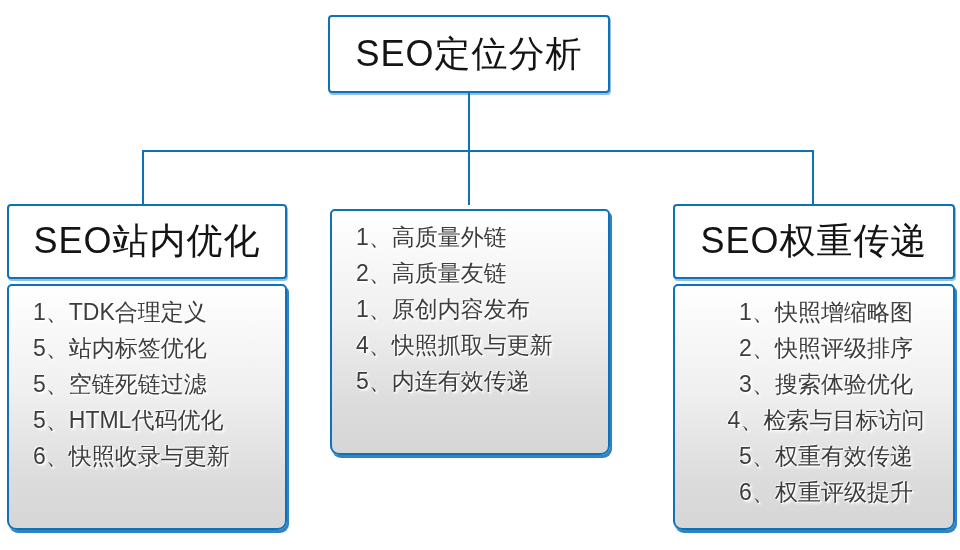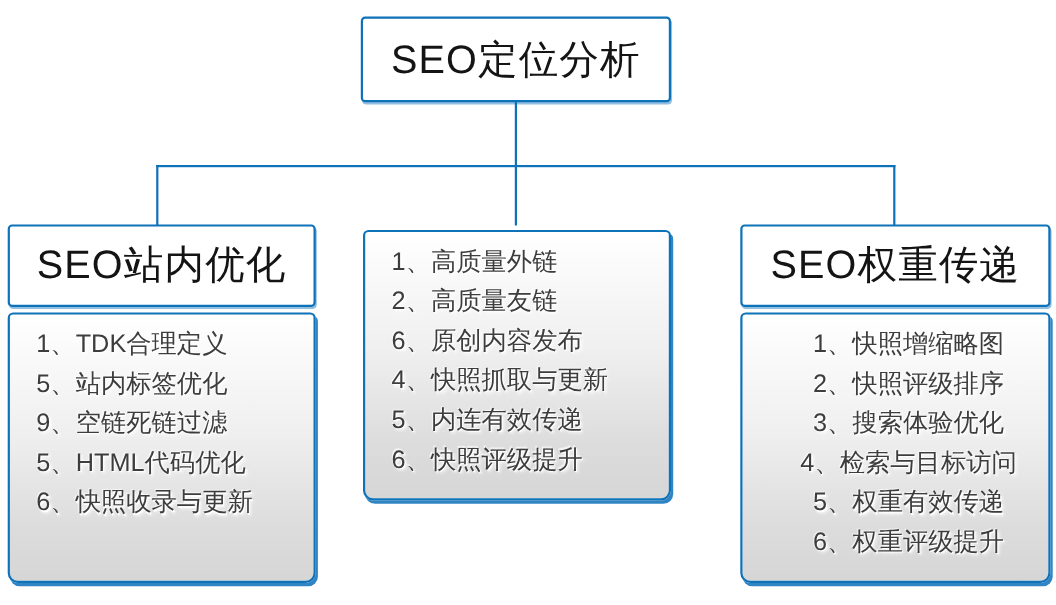--- a/index.html
+++ b/index.html
@@ -61,34 +61,33 @@
   <div class="line l-drop l-drop-2"></div>
   <div class="line l-drop l-drop-3"></div>
 
   <div class="branch branch-1">
     <div class="branch-header">
       <span>SEO站内优化</span>
     </div>
     <div class="branch-list">
       <div class="branch-item">1、TDK合理定义</div>
       <div class="branch-item">5、站内标签优化</div>
-      <div class="branch-item">9、空链死链过滤</div>
+      <div class="branch-item">5、空链死链过滤</div>
       <div class="branch-item">5、HTML代码优化</div>
       <div class="branch-item">6、快照收录与更新</div>
     </div>
   </div>
 
   <div class="branch branch-2">
     <div class="branch-list">
       <div class="branch-item">1、高质量外链</div>
       <div class="branch-item">2、高质量友链</div>
-      <div class="branch-item">6、原创内容发布</div>
+      <div class="branch-item">1、原创内容发布</div>
       <div class="branch-item">4、快照抓取与更新</div>
       <div class="branch-item">5、内连有效传递</div>
-      <div class="branch-item">6、快照评级提升</div>
     </div>
   </div>
 
   <div class="branch branch-3">
     <div class="branch-header">
       <span>SEO权重传递</span>
     </div>
     <div class="branch-list">
       <div class="branch-item">1、快照增缩略图</div>
       <div class="branch-item">2、快照评级排序</div>

